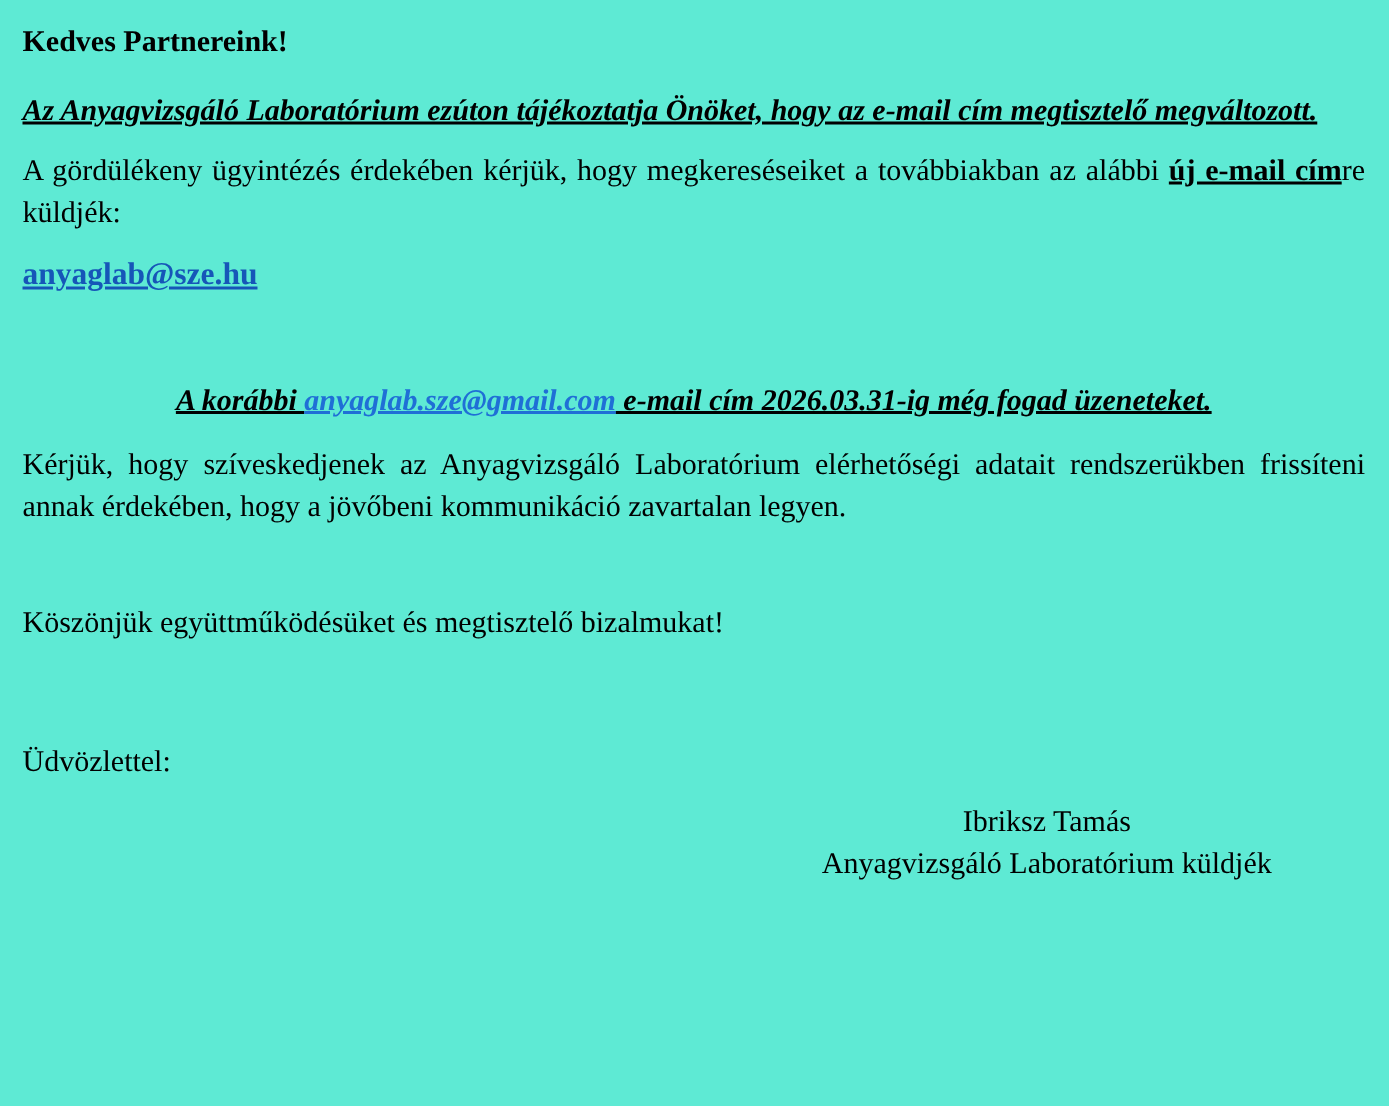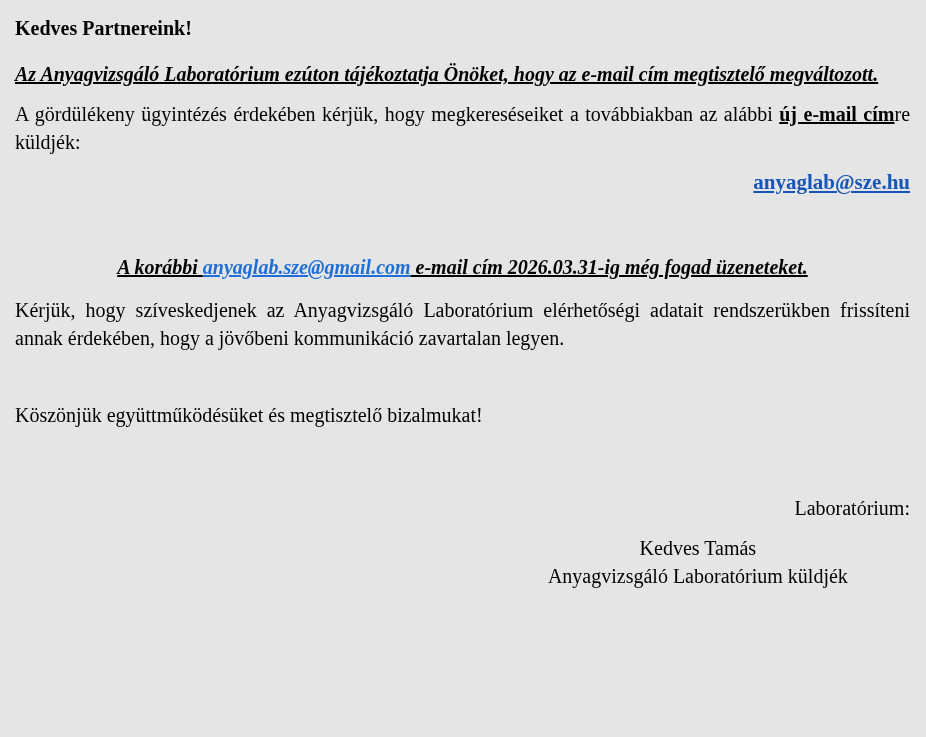--- a/index.html
+++ b/index.html
@@ -14,28 +14,28 @@
     font-family: "Liberation Serif", "DejaVu Serif", serif;
     color: #000000;
     font-size: 20px;
     line-height: 1.4;
   }
   .page {
     box-sizing: border-box;
     width: 926px;
     height: 737px;
     padding: 14px 16px 8px 15px;
-    background: #e5e5e5;
+    background: #5eead4;
   }
   p { margin: 0; }
   .bold      { font-weight: bold; }
   .italic    { font-style: italic; }
   .underline { text-decoration: underline; }
   .justify   { text-align: justify; }
-  .center    { text-align: right; }
+  .center    { text-align: left; }
 
   .greeting            { font-weight: bold; margin-bottom: 18px; }
   .intro               { font-weight: bold; font-style: italic; text-decoration: underline; margin-bottom: 12px; }
   .request-para        { margin-bottom: 12px; }
   .email-line          { margin-bottom: 56px; font-size: 21px; }
   .link-new            { color: #1656B8; font-weight: bold; text-decoration: underline; cursor: pointer; }
   .old-note            { margin-bottom: 15px; font-weight: bold; font-style: italic; text-align: center; }
   .termination         { margin-bottom: 56px; }
   .link-old            { color: #1F6FD6; font-weight: bold; font-style: italic; text-decoration: underline; cursor: pointer; }
   .update-request      { margin-bottom: 49px; }
@@ -56,20 +56,20 @@
 
   <p class="email-line center"><a class="link-new">anyaglab@sze.hu</a></p>
 
   <p class="old-note"><span class="underline">A korábbi </span><a class="link-old">anyaglab.sze@gmail.com</a><span class="underline"> e-mail cím 2026.03.31-ig még fogad üzeneteket.</span></p>
 
 
   <p class="update-request justify">Kérjük, hogy szíveskedjenek az Anyagvizsgáló Laboratórium elérhetőségi adatait rendszerükben frissíteni annak érdekében, hogy a jövőbeni kommunikáció zavartalan legyen.</p>
 
   <p class="thanks">Köszönjük együttműködésüket és megtisztelő bizalmukat!</p>
 
-  <p class="closing center">Laboratórium:</p>
+  <p class="closing center">Üdvözlettel:</p>
 
   <div class="signature">
-    <p>Kedves Tamás</p>
+    <p>Ibriksz Tamás</p>
     <p>Anyagvizsgáló Laboratórium küldjék</p>
   </div>
 
 </div>
 
 </body></html>

